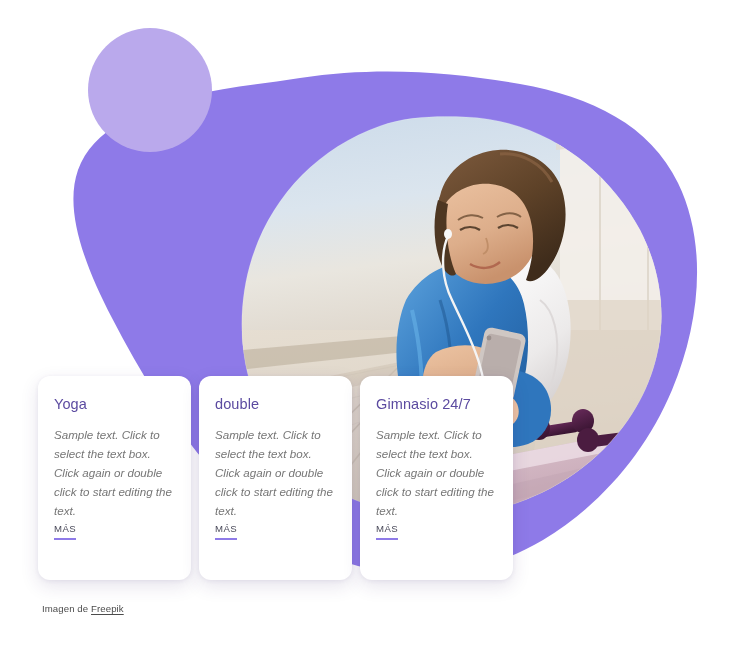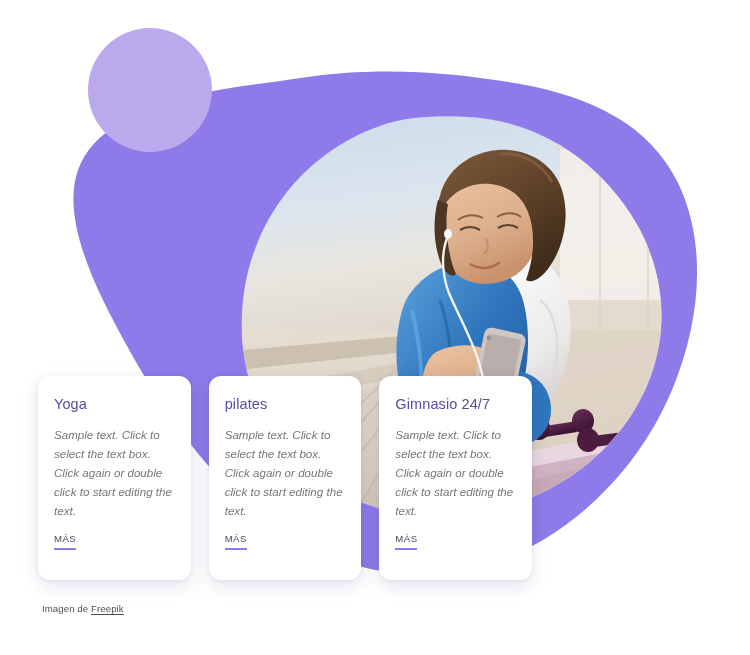--- a/index.html
+++ b/index.html
@@ -28,21 +28,21 @@
   }
 
   
   #cards-row {
     position: absolute;
     left: 38px;
     top: 376px;
     width: 494px;
     height: 204px;
     display: flex;
-    gap: 18px;
+    gap: 8px;
     z-index: 5;
   }
 
   .card {
     width: 153px;
     height: 204px;
     background: #ffffff;
     border-radius: 12px;
     box-shadow: 0 6px 18px rgba(60, 40, 110, 0.13),
                 0 1px 4px rgba(60, 40, 110, 0.07);
@@ -72,21 +72,21 @@
 
   .card-link {
     display: inline-block;
     font-size: 9.6px;
     letter-spacing: 0.45px;
     color: #4a4a5a;
     text-decoration: none;
     padding-bottom: 4px;
     border-bottom: 2.5px solid #8e7ae8;
     align-self: flex-start;
-    margin-bottom: 30px;
+    margin-bottom: 40px;
     cursor: pointer;
   }
 
   
   #credit {
     position: absolute;
     left: 42px;
     top: 603px;
     font-size: 9.6px;
     color: #4c4c4c;
@@ -346,21 +346,21 @@
 
   <div id="cards-row">
 
     <div class="card">
       <div class="card-title">Yoga</div>
       <div class="card-body">Sample text. Click to select the text box. Click again or double click to start editing the text.</div>
       <a class="card-link">MÁS</a>
     </div>
 
     <div class="card">
-      <div class="card-title">pilates</div>
+      <div class="card-title">double</div>
       <div class="card-body">Sample text. Click to select the text box. Click again or double click to start editing the text.</div>
       <a class="card-link">MÁS</a>
     </div>
 
     <div class="card">
       <div class="card-title">Gimnasio 24/7</div>
       <div class="card-body">Sample text. Click to select the text box. Click again or double click to start editing the text.</div>
       <a class="card-link">MÁS</a>
     </div>
 

